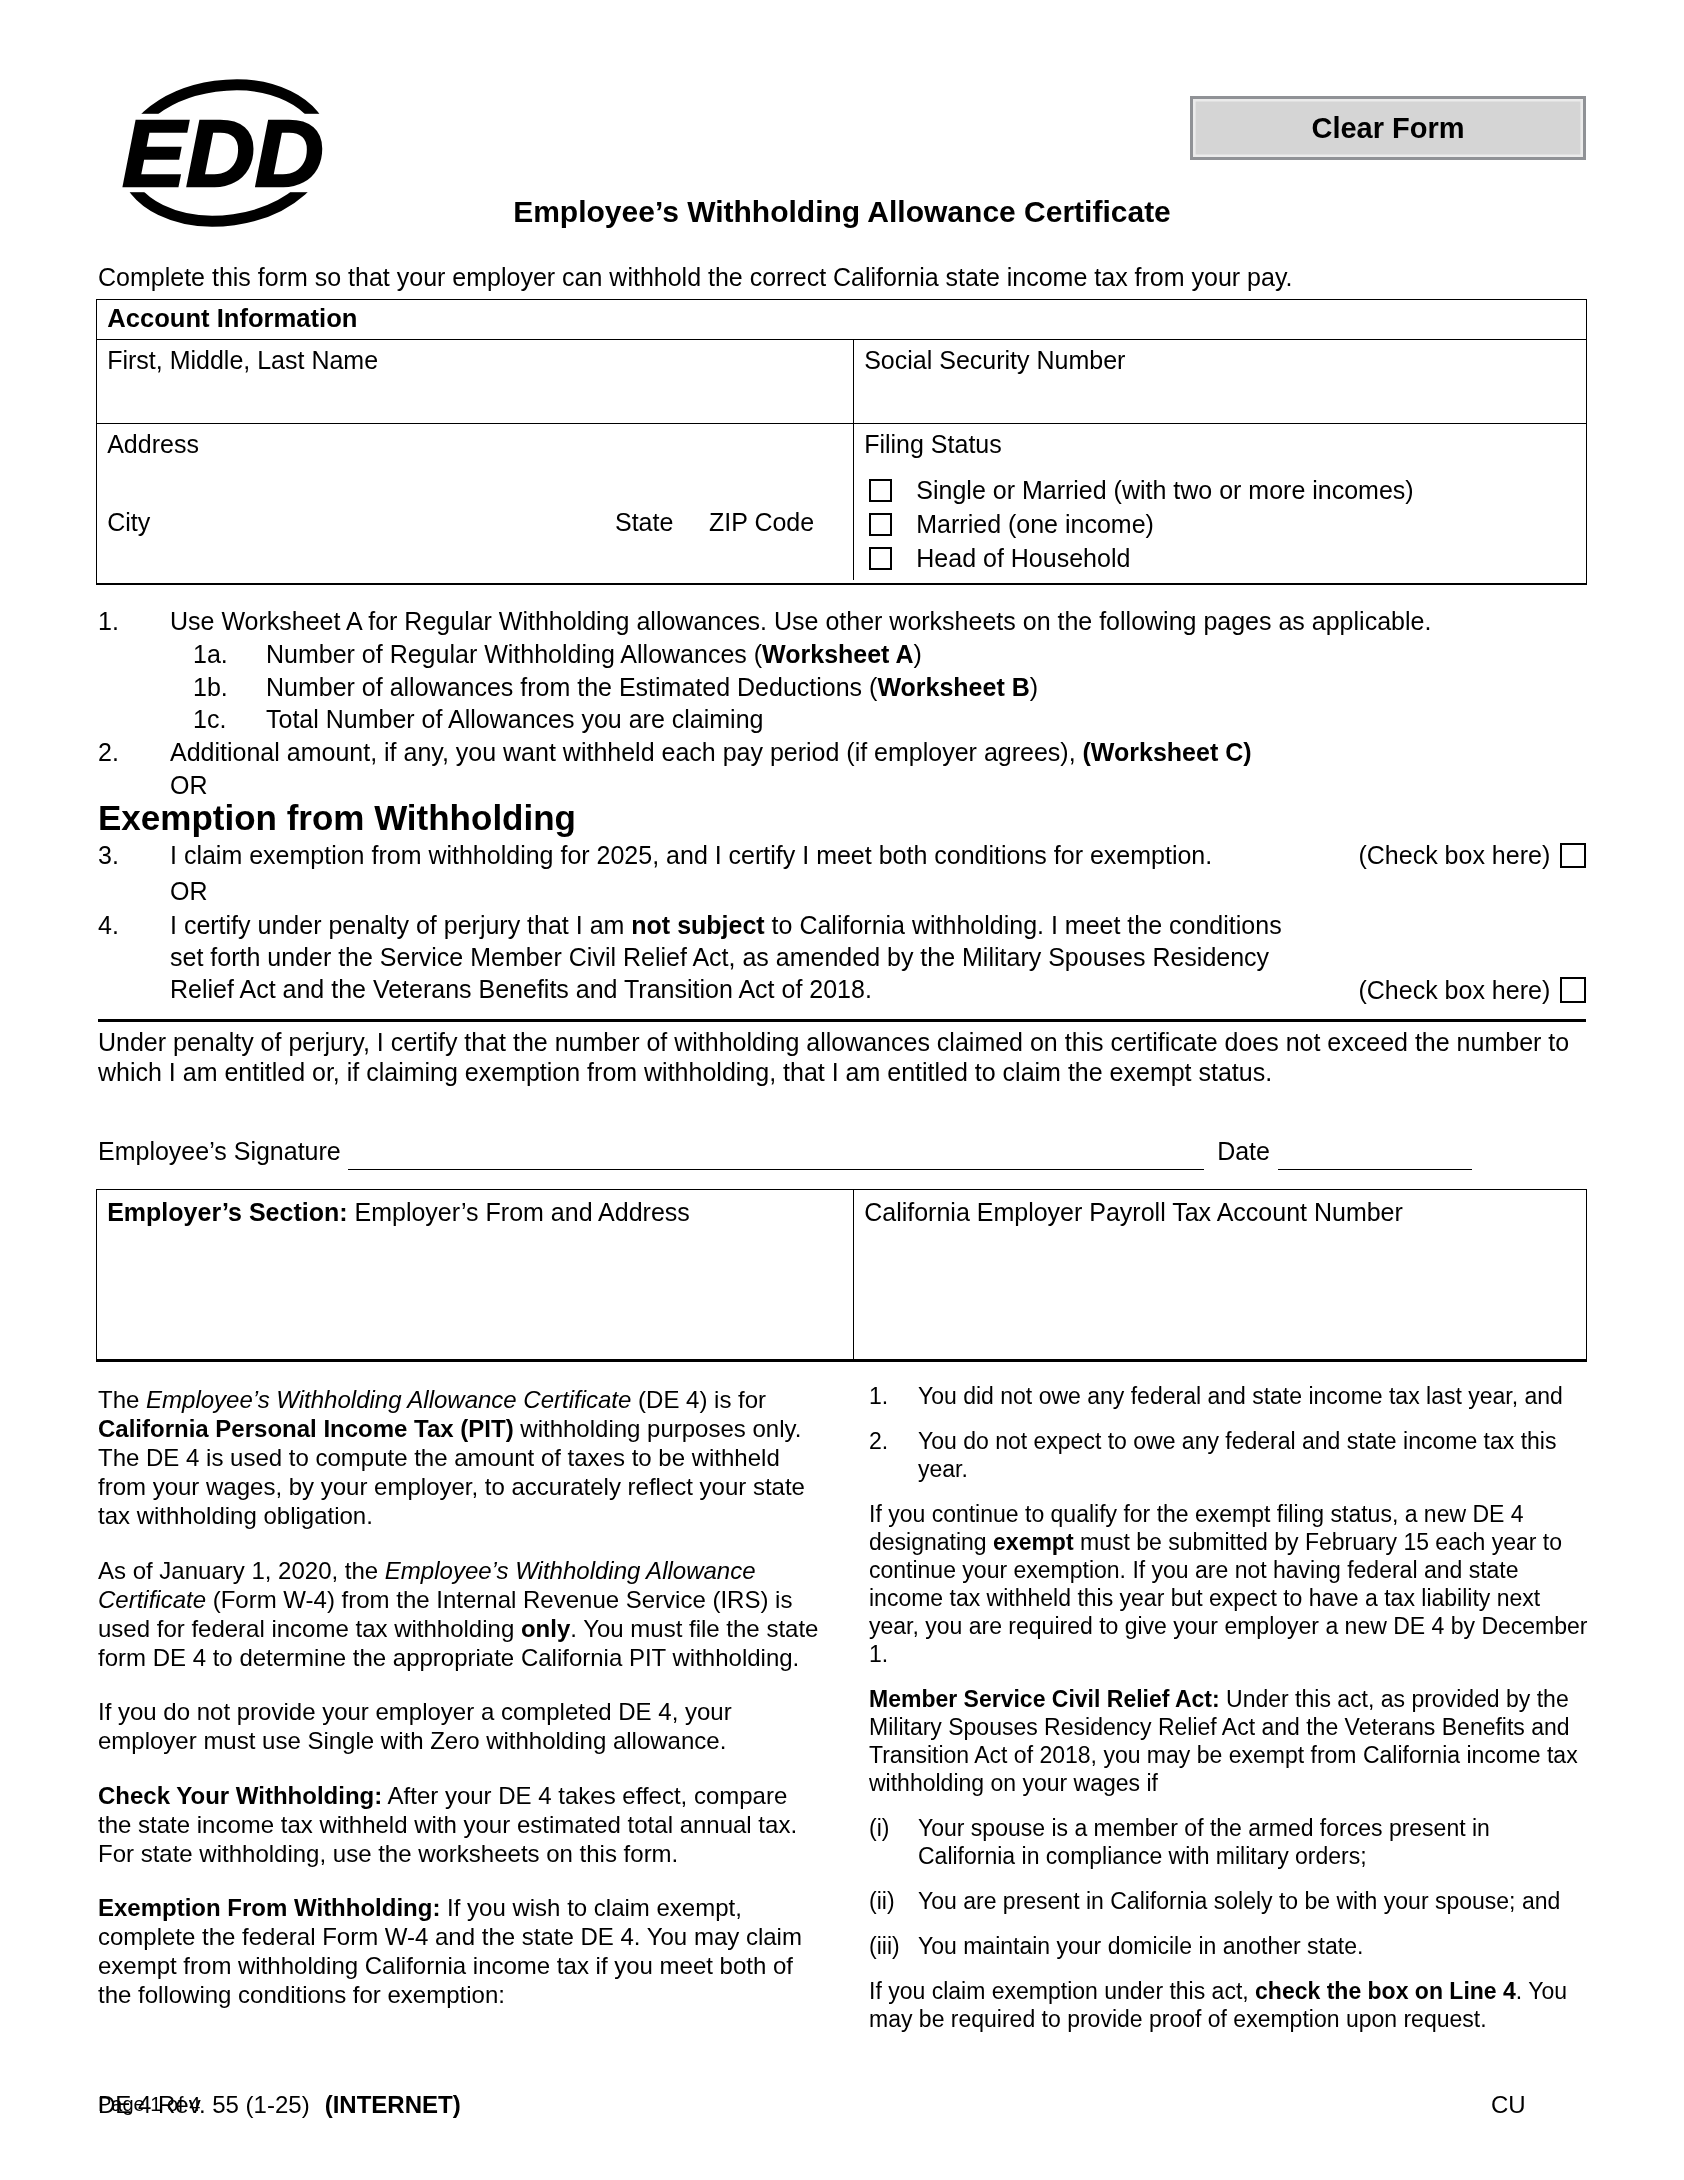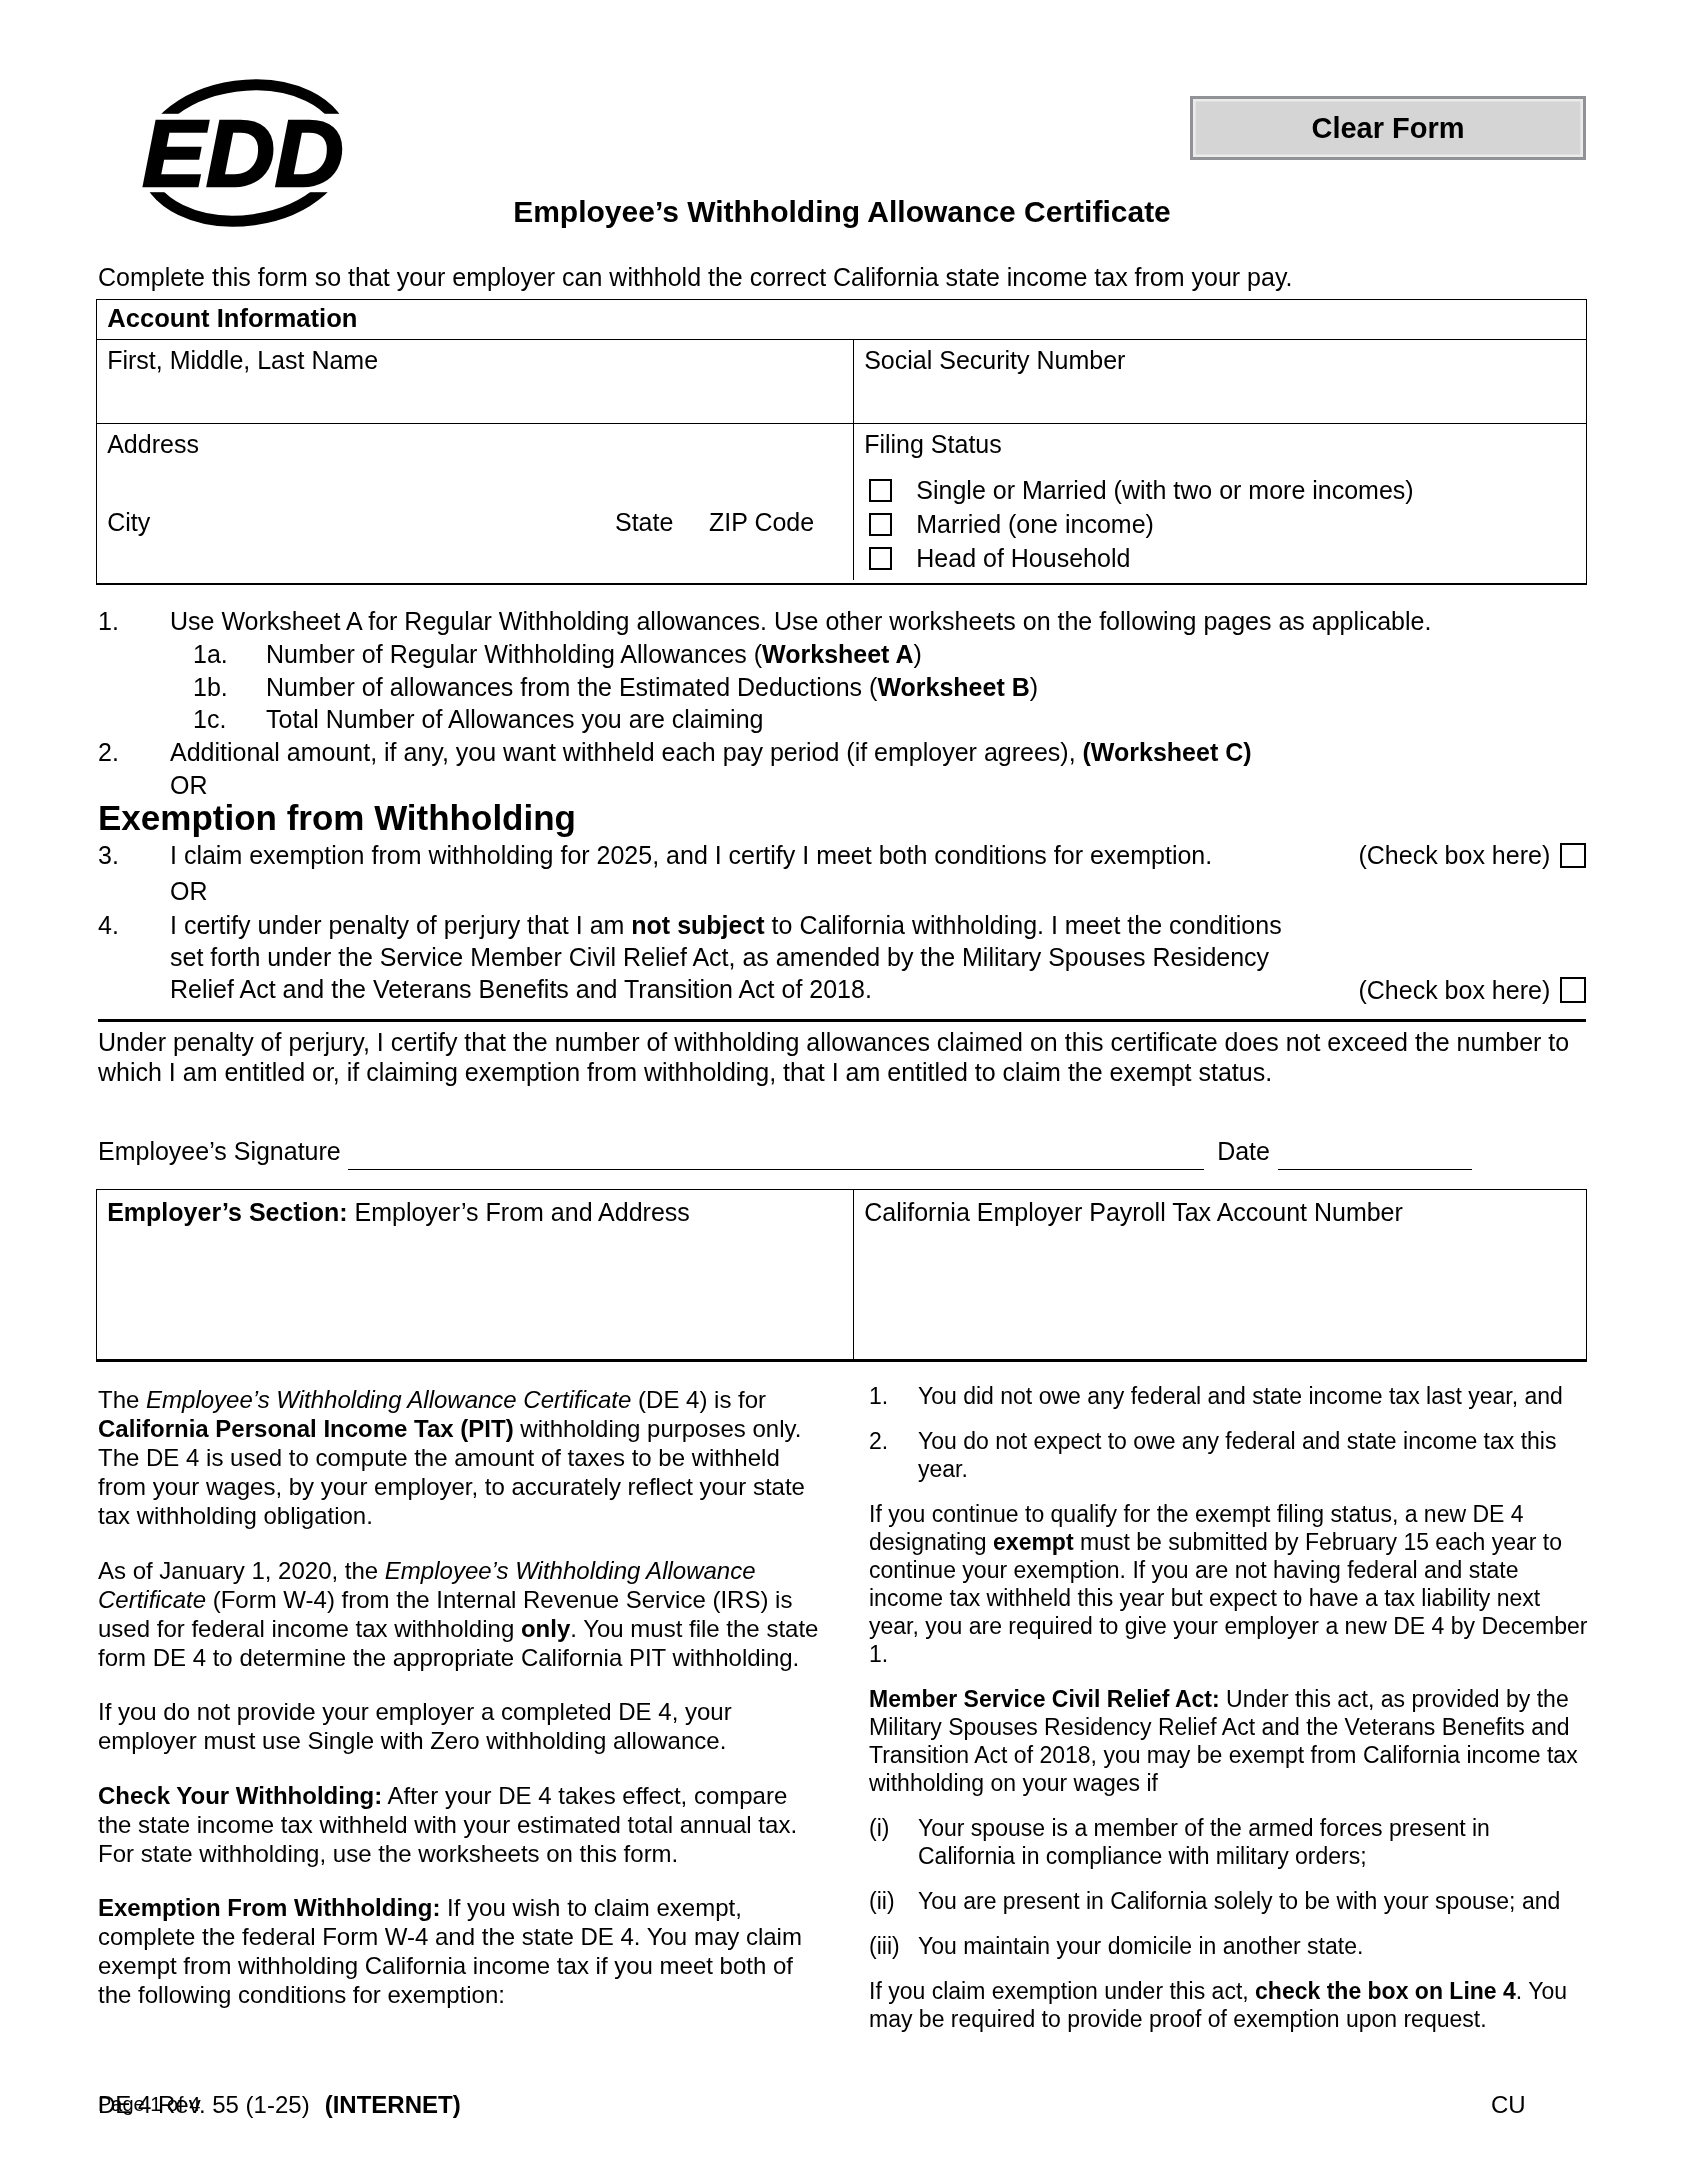--- a/index.html
+++ b/index.html
@@ -6,21 +6,21 @@
   *{box-sizing:border-box;}
   .page{
     position:relative;width:1685px;height:2181px;background:#ffffff;color:#000;
     font-family:"Liberation Sans","DejaVu Sans",sans-serif;font-size:25px;line-height:31px;
     overflow:hidden;
   }
   .run-b{font-weight:700;}
   .run-i{font-style:italic;}
 
   
-  .logo{position:absolute;left:137px;top:78px;width:215px;height:150px;}
+  .logo{position:absolute;left:117px;top:78px;width:215px;height:150px;}
   .clear-btn{
     position:absolute;left:1190px;top:96px;width:396px;height:64px;
     background:#d5d5d5;border:3.4px solid #909296;box-shadow:inset 0 0 0 2.6px #ebebeb;
     font-family:"Liberation Sans","DejaVu Sans",sans-serif;
     font-size:29px;font-weight:700;color:#000;line-height:54px;text-align:center;cursor:pointer;
   }
   .title{position:absolute;left:98px;top:194px;width:1488px;text-align:center;font-size:30px;font-weight:700;line-height:36px;}
   .intro{position:absolute;left:98px;top:262px;width:1488px;}
 
   

